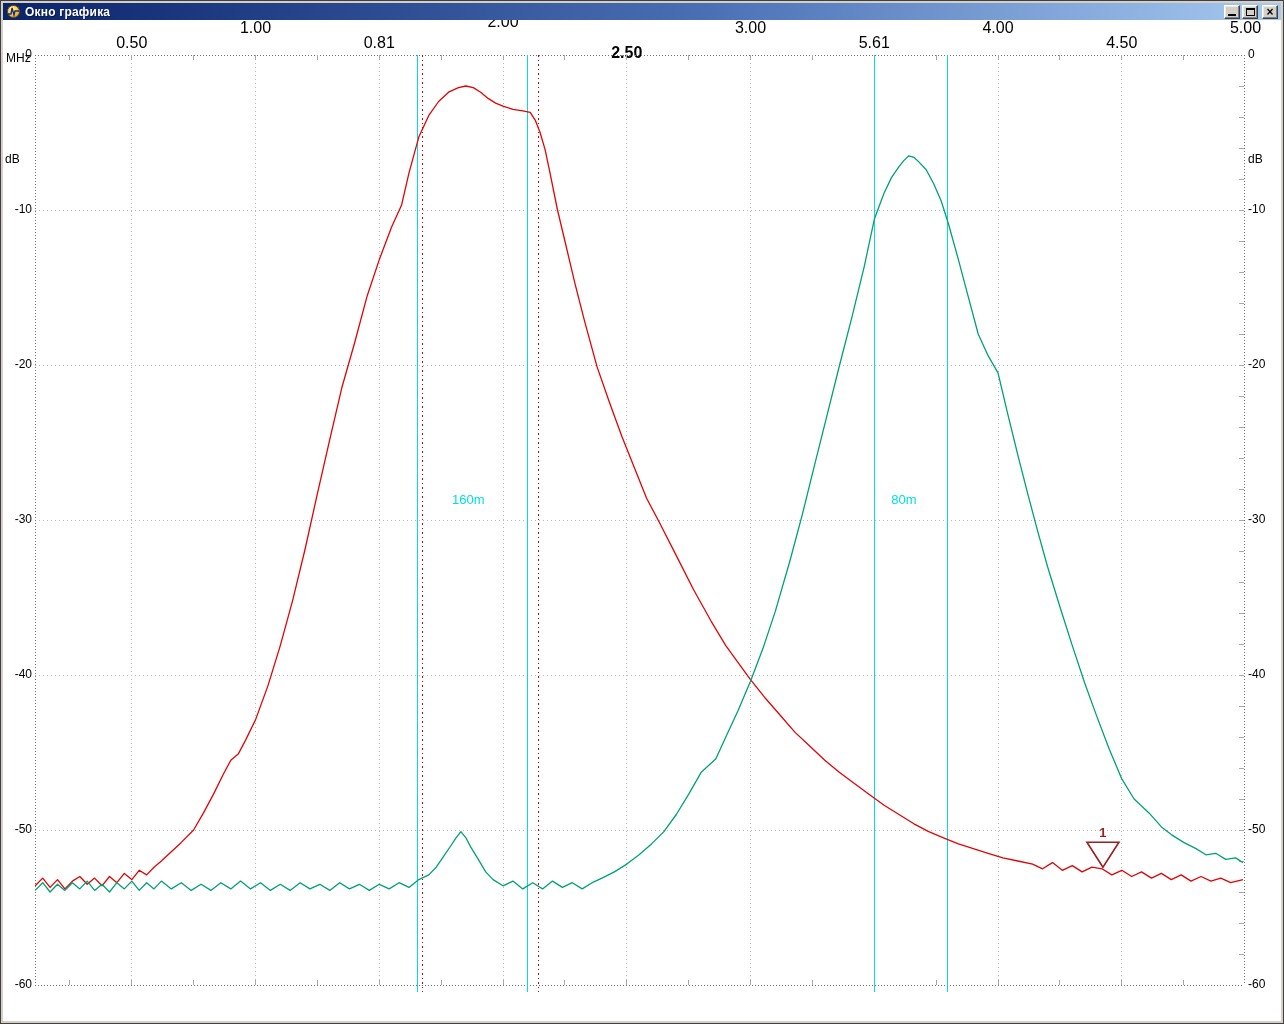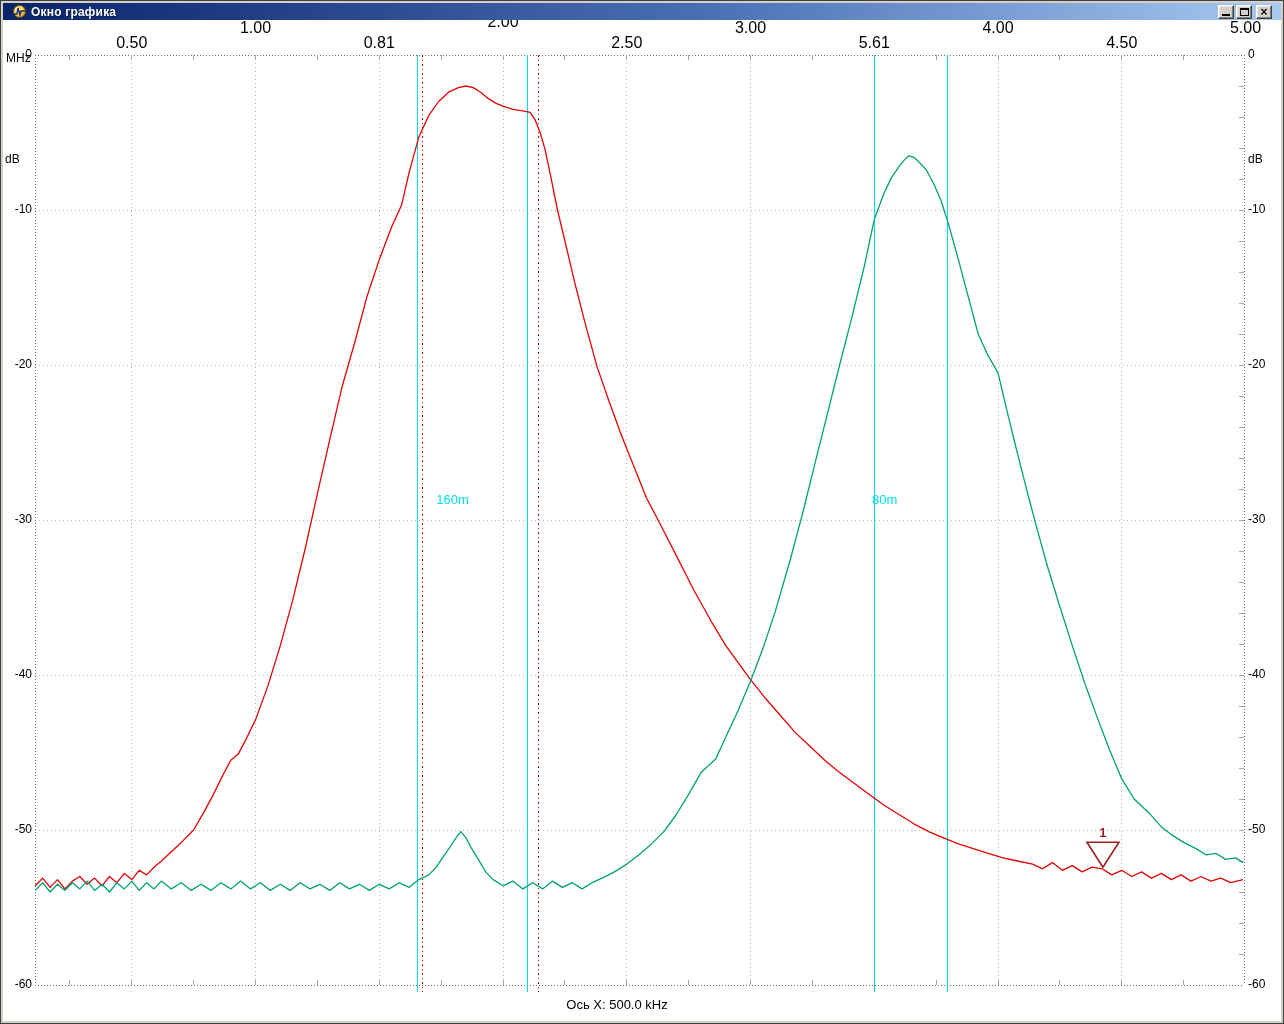--- a/index.html
+++ b/index.html
@@ -5,21 +5,21 @@
   html,body{margin:0;padding:0;background:#808080;}
   *{box-sizing:border-box;}
   .window{
     position:relative;width:1284px;height:1024px;background:#ffffff;
     font-family:"Liberation Sans", sans-serif;overflow:hidden;
     box-shadow: inset 0 0 0 1px #404040, inset 0 0 0 3px #d4d0c8;
   }
   .titlebar{
     position:absolute;left:3px;top:3px;right:3px;height:17px;
     background:linear-gradient(to right,#0a246a,#4a6fb5 55%,#a6caf0);
-    display:flex;align-items:center;padding:0 8px;z-index:10;
+    display:flex;align-items:center;padding:0 2px;z-index:10;
   }
   .app-icon{width:14px;height:14px;margin:0 4px 0 2px;display:inline-block;position:relative;}
   .app-icon .disc{
     position:absolute;left:0;top:0;width:13px;height:13px;border-radius:50%;
     background:radial-gradient(circle at 35% 30%,#fff3b0,#ffd24d 45%,#e09a18 85%,#a86a08);
     border:1px solid #7a5a10;
   }
   .app-icon svg{position:absolute;left:1px;top:1px;}
   .title-text{color:#ffffff;font-size:12px;font-weight:bold;letter-spacing:.2px;
     text-shadow:1px 1px 0 rgba(0,0,0,.4);flex:0 0 auto;}
@@ -34,21 +34,21 @@
   .wbtn.close{margin-left:2px;}
   .wbtn .g-min{position:absolute;left:3px;bottom:2px;width:8px;height:2px;background:#000;}
   .wbtn .g-max{position:absolute;left:3px;top:2px;width:9px;height:8px;border:1px solid #000;border-top-width:2px;}
   .wbtn .g-close{position:absolute;left:0;top:1px;width:100%;text-align:center;
     font-size:12px;font-weight:bold;line-height:11px;}
   #chart-svg{position:absolute;left:0;top:0;z-index:1;}
   .lbl{position:absolute;font-size:12px;color:#000;white-space:nowrap;z-index:2;margin-top:32px;}
   .xtick{position:absolute;width:44px;margin-left:-22px;text-align:center;font-size:16px;color:#000;}
   .ytick-l{position:absolute;left:0;width:32px;text-align:right;font-size:12px;color:#000;}
   .ytick-r{position:absolute;left:1248px;width:34px;text-align:left;font-size:12px;color:#000;}
-  .band-label{position:absolute;width:64px;margin-left:-32px;text-align:left;
+  .band-label{position:absolute;width:64px;margin-left:-32px;text-align:center;
     font-size:13px;z-index:3;}
   .marker-label{position:absolute;width:30px;margin-left:-15px;text-align:center;
     font-size:13px;font-weight:bold;z-index:3;}
   .status{position:absolute;left:0;top:997px;width:1234px;text-align:center;
     font-size:13px;color:#000;z-index:2;}
 </style>
 </head>
 <body>
 
 <div class="window">
@@ -173,21 +173,21 @@
 
   <div class="lbl" style="left:6px;top:19px;">MHz</div>
   <div class="lbl" style="left:5px;top:120px;">dB</div>
   <div class="lbl" style="left:1248px;top:120px;">dB</div>
 
   <div id="tick-layer">
       <div class="xtick" style="left: 131.75px; top: 34px;">0.50</div>
       <div class="xtick" style="left: 255.5px; top: 19px;">1.00</div>
       <div class="xtick" style="left: 379.25px; top: 34px;">0.81</div>
       <div class="xtick" style="left: 503px; top: 13px;">2.00</div>
-      <div class="xtick" style="left: 626.75px; top: 34px;">2.50</div>
+      <div class="xtick" style="left: 626.75px; top: 44px; font-weight: bold;">2.50</div>
       <div class="xtick" style="left: 750.5px; top: 19px;">3.00</div>
       <div class="xtick" style="left: 874.25px; top: 34px;">5.61</div>
       <div class="xtick" style="left: 998px; top: 19px; text-align: center;">4.00</div>
       <div class="xtick" style="left: 1121.75px; top: 34px;">4.50</div>
       <div class="xtick" style="left: 1245.5px; top: 19px;">5.00</div>
       <div class="ytick-l" style="top: 47px;">0</div>
       <div class="ytick-r" style="top: 47px;">0</div>
       <div class="ytick-l" style="top: 202px;">-10</div>
       <div class="ytick-r" style="top: 202px;">-10</div>
       <div class="ytick-l" style="top: 357px;">-20</div>
@@ -201,14 +201,13 @@
       <div class="ytick-l" style="top: 977px;">-60</div>
       <div class="ytick-r" style="top: 977px;">-60</div>
     </div>
   <div id="overlay-layer">
       <div class="band-label" style="left: 468.35px; top: 491.85px; color: rgb(0, 221, 232);">160m</div>
       <div class="band-label" style="left: 903.95px; top: 491.85px; color: rgb(0, 221, 232);">80m</div>
     </div>
 
   <div class="marker-label" id="marker-label" style="left: 1102.94px; top: 825.2px; color: rgb(155, 31, 31);">1</div>
 
-  <div class="status">Ось X: 500.0 kHz</div>
 </div>
 
 </body></html>

